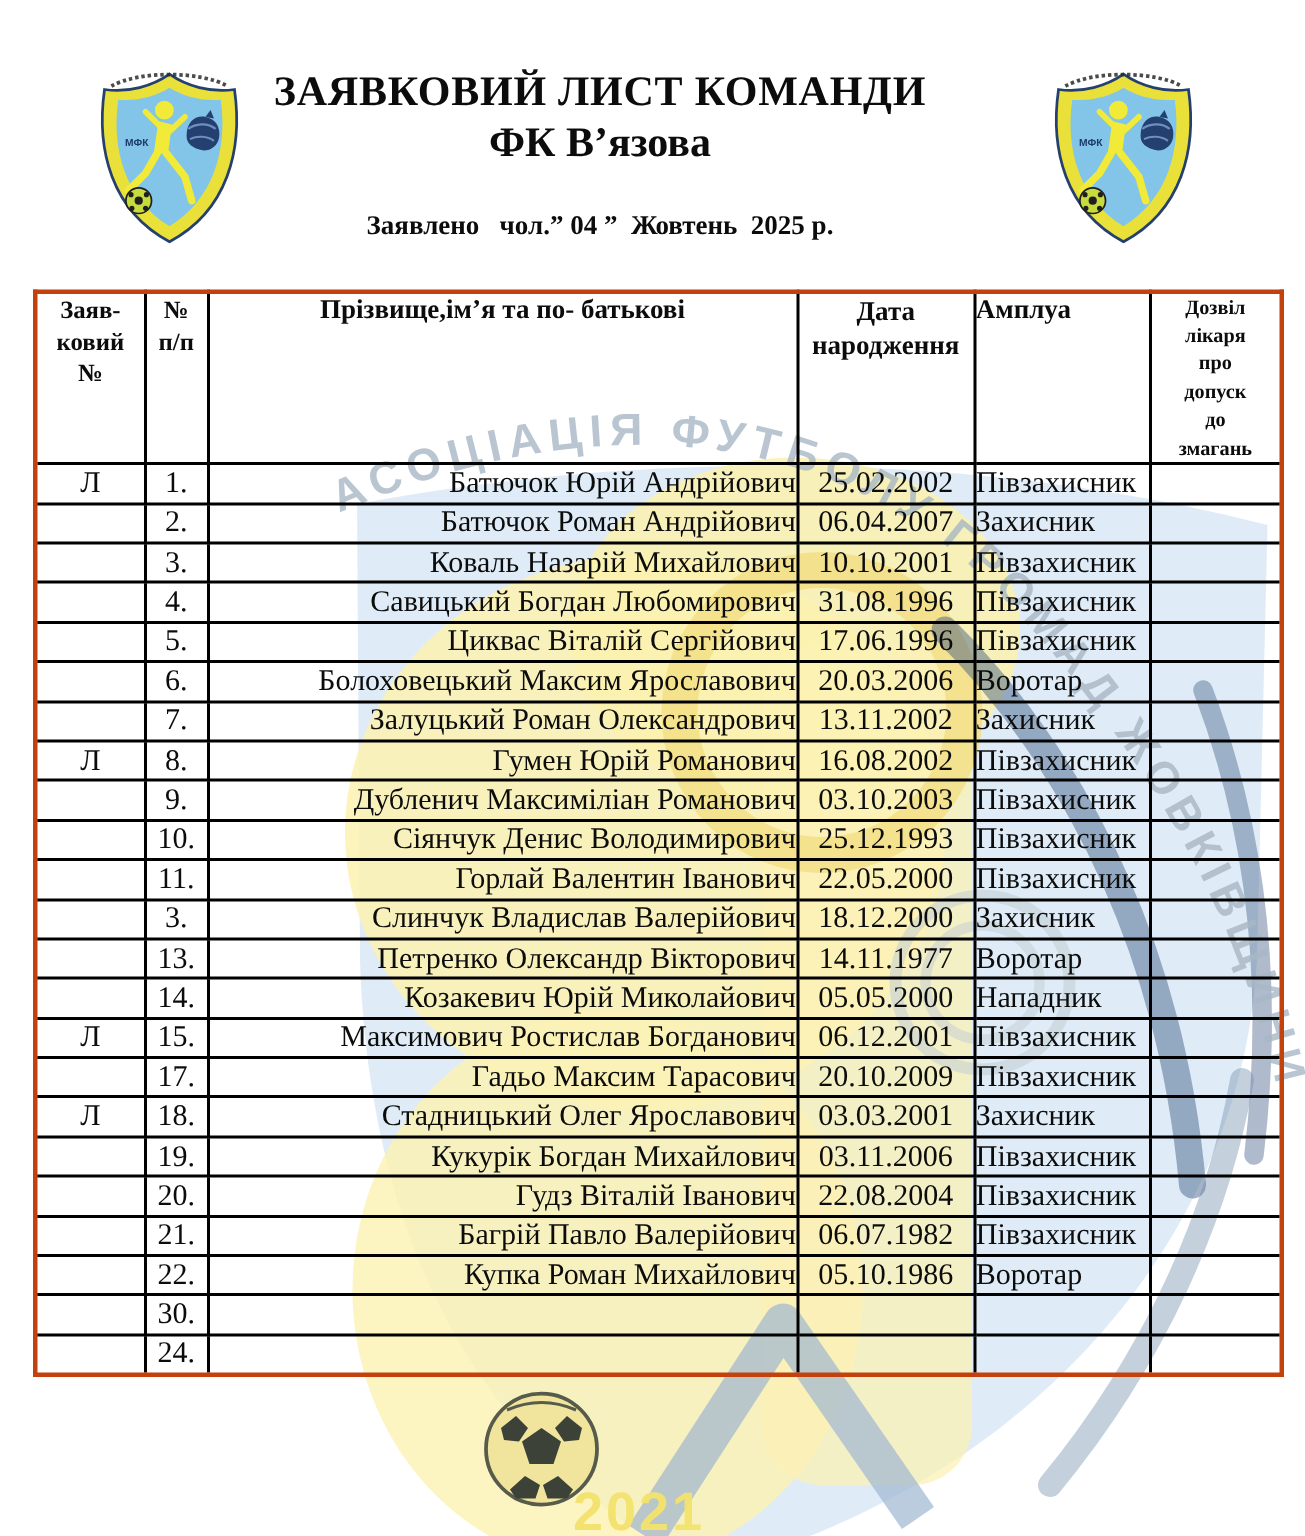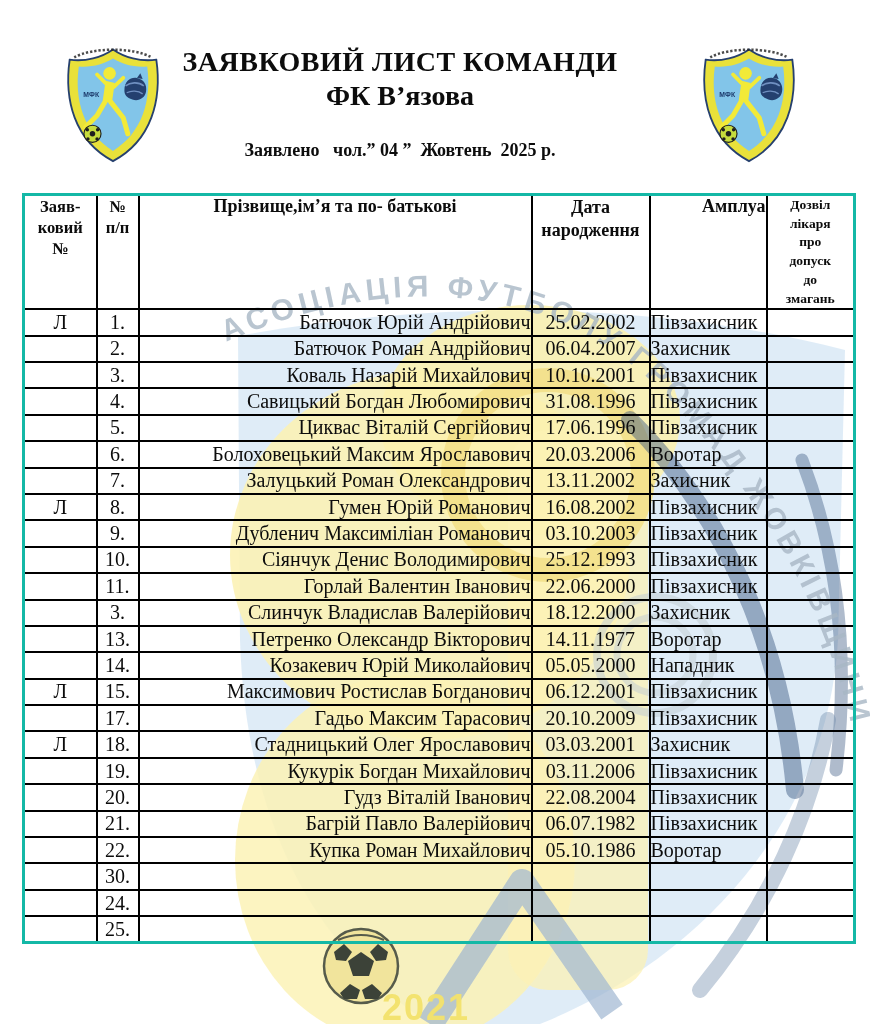--- a/index.html
+++ b/index.html
@@ -14,34 +14,34 @@
   .title-1{font-size:28px;font-weight:bold;letter-spacing:.5px;}
   .title-2{font-size:28px;font-weight:bold;margin-top:2px;}
   .declaration{margin-top:28px;font-size:18px;font-weight:bold;white-space:pre;}
   .club-logo{position:absolute;top:40px;width:114px;height:126px;z-index:3;}
   .logo-left{left:56px;}
   .logo-right{left:692px;}
   
   table.roster{
     position:absolute;left:22px;top:193px;width:831px;z-index:2;
     border-collapse:collapse;table-layout:fixed;background:transparent;
-    border:3px solid #14b8a6;
+    border:3px solid #c2410c;
   }
   .roster th,.roster td{
     border:2px solid #000;padding:0;overflow:hidden;background:transparent;
     font-family:"Liberation Serif",serif;
   }
   .roster thead tr{height:114px;}
   .roster tbody tr{height:26.4px;}
   .roster th{font-weight:bold;vertical-align:top;white-space:pre-line;}
   .th-reg{font-size:16.5px;line-height:21px;padding-top:4px;text-align:center;}
   .th-num{font-size:16.5px;line-height:21px;padding-top:4px;text-align:center;}
   .th-name{font-size:18px;vertical-align:middle;text-align:center;padding-bottom:16px;}
   .th-dob{font-size:18px;vertical-align:middle;text-align:center;line-height:23px;padding-bottom:10px;border-radius:20px;}
-  .th-pos{font-size:18px;vertical-align:middle;text-align:right;padding-bottom:16px;}
+  .th-pos{font-size:18px;vertical-align:middle;text-align:left;padding-bottom:16px;}
   .th-permit{font-size:13.5px;line-height:18.7px;padding-top:3px;text-align:center;}
   .c-reg{text-align:center;font-size:20px;}
   .c-num{text-align:center;font-size:20px;}
   .c-name{text-align:right;font-size:20px;padding-left:7px;}
   .c-dob{text-align:center;font-size:20px;}
   .c-pos{text-align:left;font-size:20px;padding-left:6px;}
   .col-reg{width:73px;}.col-num{width:42px;}.col-name{width:393px;}
   .col-dob{width:118px;}.col-pos{width:117px;}.col-permit{width:88px;}
 </style>
 </head>
@@ -266,21 +266,21 @@
     <td class="c-name">Сіянчук Денис Володимирович</td>
     <td class="c-dob">25.12.1993</td>
     <td class="c-pos">Півзахисник</td>
     <td class="c-permit"></td>
   </tr>
 
   <tr>
     <td class="c-reg"></td>
     <td class="c-num">11.</td>
     <td class="c-name">Горлай Валентин Іванович</td>
-    <td class="c-dob">22.06.2000</td>
+    <td class="c-dob">22.05.2000</td>
     <td class="c-pos">Півзахисник</td>
     <td class="c-permit"></td>
   </tr>
 
   <tr>
     <td class="c-reg"></td>
     <td class="c-num">3.</td>
     <td class="c-name">Слинчук Владислав Валерійович</td>
     <td class="c-dob">18.12.2000</td>
     <td class="c-pos">Захисник</td>
@@ -380,22 +380,14 @@
 
   <tr>
     <td class="c-reg"></td>
     <td class="c-num">24.</td>
     <td class="c-name"></td>
     <td class="c-dob"></td>
     <td class="c-pos"></td>
     <td class="c-permit"></td>
   </tr>
 
-  <tr>
-    <td class="c-reg"></td>
-    <td class="c-num">25.</td>
-    <td class="c-name"></td>
-    <td class="c-dob"></td>
-    <td class="c-pos"></td>
-    <td class="c-permit"></td>
-  </tr>
 </tbody>
 </table>
 
 </body></html>

